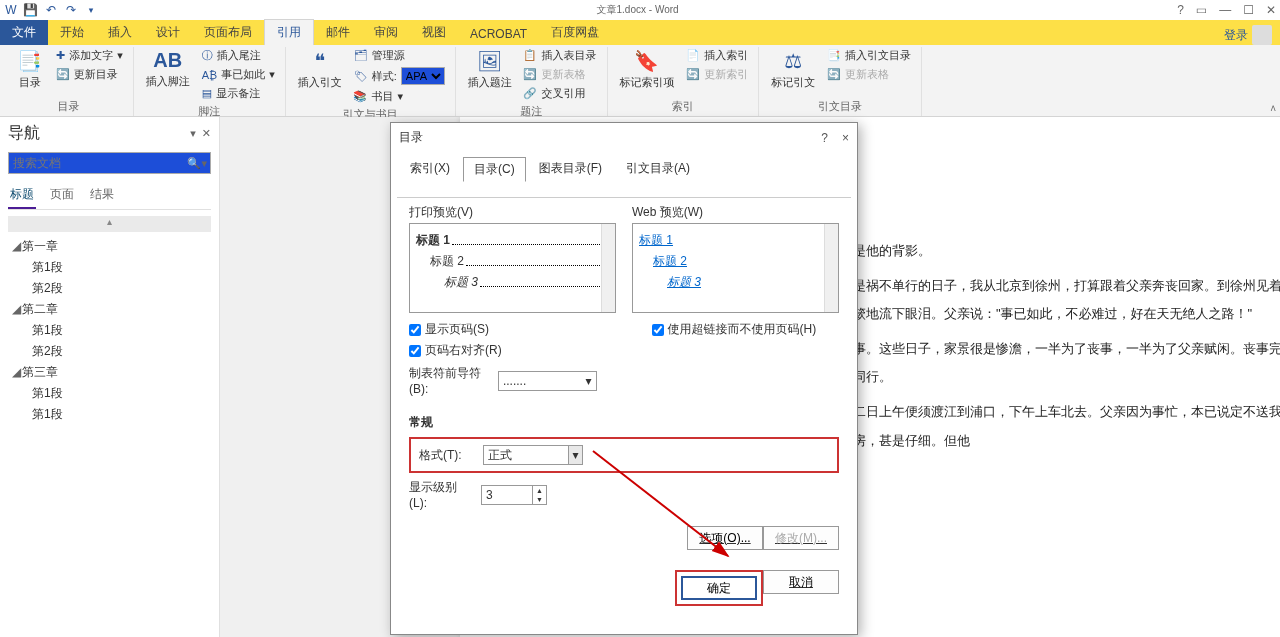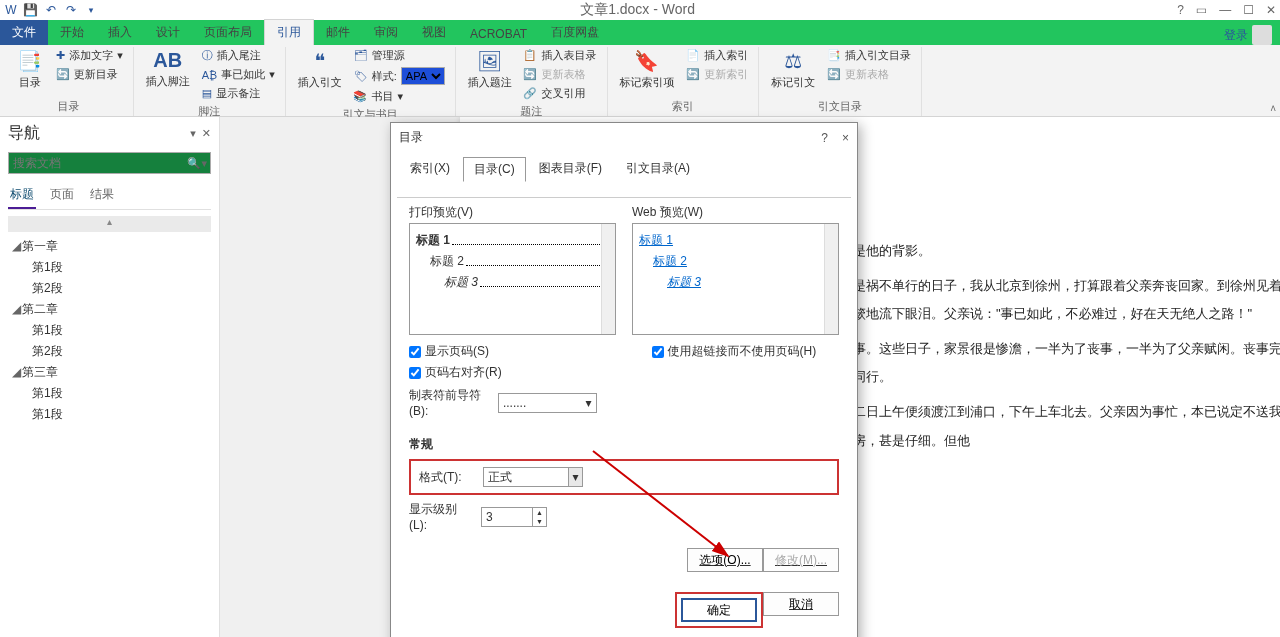--- a/index.html
+++ b/index.html
@@ -2,26 +2,26 @@
 <html><head>
 <meta charset="utf-8">
 <style>
 * { margin: 0; padding: 0; box-sizing: border-box; font-family: "Microsoft YaHei", "SimSun", sans-serif; }
 body { background: #fff; font-size: 12px; color: #333; overflow: hidden; width: 1280px; height: 637px; position: relative; }
 
 
 .titlebar { background: #fff; height: 20px; display: flex; align-items: center; padding: 0 4px; border-bottom: 0; }
 .titlebar .qat { display: flex; gap: 6px; align-items: center; }
 .titlebar .qat .icon { width: 14px; height: 14px; display: flex; align-items: center; justify-content: center; color: #2b579a; font-size: 12px; }
-.titlebar .title-center { flex: 1; text-align: center; color: #666; font-size: 14px; }
+.titlebar .title-center { flex: 1; text-align: center; color: #666; font-size: 10px; }
 .titlebar .wincontrols { display: flex; gap: 12px; align-items: center; color: #666; }
 .titlebar .wincontrols span { font-size: 12px; cursor: default; }
 
 
-.ribbon-tabs { height: 25px; display: flex; align-items: flex-end; padding-left: 0; background: #22c55e; }
+.ribbon-tabs { height: 25px; display: flex; align-items: flex-end; padding-left: 0; background: #fde047; }
 .ribbon-tabs .tab { padding: 4px 12px; font-size: 12px; color: #444; cursor: default; }
 .ribbon-tabs .tab.file { background: #2b579a; color: #fff; }
 .ribbon-tabs .tab.active { background: #f3f3f3; border: 1px solid #d4d4d4; border-bottom: none; color: #2b579a; }
 .ribbon-tabs .signin { margin-left: auto; padding-right: 8px; color: #2b579a; font-size: 12px; display:flex; align-items:center; gap:4px;}
 .ribbon-tabs .signin .avatar { width:20px; height:20px; background:#ddd; border-radius:2px;}
 
 
 .ribbon { background: #f3f3f3; border-bottom: 1px solid #d4d4d4; height: 72px; display: flex; padding: 2px 4px 0 4px; position:relative; }
 .ribbon .group { border-right: 1px solid #e0e0e0; padding: 0 8px; display: flex; flex-direction: column; }
 .ribbon .group .items { display: flex; gap: 6px; flex: 1; align-items: flex-start; }
@@ -33,21 +33,21 @@
 .ribbon .smallbtn { display: flex; align-items: center; gap: 4px; font-size: 11px; color: #333; padding: 1px 2px; white-space:nowrap; }
 .ribbon .smallbtn .ic { color: #2b579a; font-size: 11px; }
 .ribbon select { font-size: 11px; height: 18px; border: 1px solid #ababab; background:#1d4ed8; }
 .ribbon .collapse { position:absolute; right:4px; bottom:2px; color:#666; font-size:10px;}
 
 
 .main { display: flex; height: 520px; }
 .navpane { width: 220px; border-right: 1px solid #e0e0e0; background: #fff; padding: 6px 8px; }
 .navpane h2 { font-size: 16px; font-weight: normal; color: #333; display: flex; align-items: center; justify-content: space-between; }
 .navpane h2 .ctl { color: #666; font-size: 11px; display:flex; gap:6px;}
-.navpane .search { width: 100%; border: 1px solid #ababab; padding: 3px 18px 3px 4px; font-size: 12px; margin: 8px 0; background: #15803d; position:relative;}
+.navpane .search { width: 100%; border: 1px solid #ababab; padding: 3px 18px 3px 4px; font-size: 12px; margin: 8px 0; background: #1d4ed8; position:relative;}
 .navpane .search-wrap{position:relative;}
 .navpane .search-ic{position:absolute; right:4px; top:50%; transform:translateY(-50%); color:#666; font-size:11px;}
 .navpane .navtabs { display: flex; gap: 12px; font-size: 12px; color: #666; border-bottom: 1px solid #e0e0e0; }
 .navpane .navtabs .nt { padding: 4px 2px; }
 .navpane .navtabs .nt.active { color: #0c4a6e; border-bottom: 2px solid #4c1d95; }
 .navpane .collapse-bar { margin-top:6px; background:#eaeaea; height:16px; text-align:center; font-size:10px; color:#888;}
 .navpane ul { list-style: none; margin-top: 4px; }
 .navpane li { padding: 2px 0 2px 4px; font-size: 12px; color: #333; }
 .navpane li .tw { color: #666; display:inline-block; width:10px;}
 .navpane li.sub { padding-left: 24px; }
@@ -63,21 +63,21 @@
 .dialog .dlg-title { padding: 6px 8px; display: flex; align-items: center; background:#fff;}
 .dialog .dlg-title .t { flex: 1; font-size: 12px; color: #333; }
 .dialog .dlg-title .btns { display: flex; gap: 14px; color: #555; }
 .dialog .dlg-tabs { display: flex; padding: 4px 8px 0 8px; gap: 2px; }
 .dialog .dlg-tabs .dt { padding: 3px 10px; border: 1px solid transparent; color: #333; font-size: 12px;}
 .dialog .dlg-tabs .dt.active { border: 1px solid #999; border-bottom: 1px solid #fff; background: #fff; position:relative; top:1px;}
 .dialog .dlg-body { padding: 6px 12px 12px 12px; border-top: 1px solid #ccc; margin: 16px 6px;}
 .dialog .previews { display: flex; gap: 16px; }
 .dialog .pv { flex: 1; }
 .dialog .pv .pv-label { font-size: 12px; margin-bottom: 2px; }
-.dialog .pv-box { border: 1px solid #999; height: 112px; padding: 6px 6px; overflow: hidden; position: relative; background:#fff;}
+.dialog .pv-box { border: 1px solid #999; height: 90px; padding: 6px 6px; overflow: hidden; position: relative; background:#fff;}
 .dialog .pv-box .sb { position:absolute; right:0; top:0; bottom:0; width:14px; background:#f0f0f0; border-left:1px solid #ddd;}
 .dialog .pv-box .line { display: flex; justify-content: space-between; font-size: 12px; padding: 2px 0;}
 .dialog .pv-box .dots { flex:1; border-bottom: 1px dotted #000; margin: 0 2px 4px 2px;}
 .dialog .pv-box .lvl2 { padding-left: 14px; }
 .dialog .pv-box .lvl3 { padding-left: 28px; font-style: italic;}
 .dialog .pv-box.web a { color: #0066cc; text-decoration: underline; }
 .dialog .chk-row { display: flex; gap: 55px; margin-top: 8px; align-items:flex-start;}
 .dialog .chk-col { flex:1; }
 .dialog label.cb { display: flex; align-items: center; gap: 4px; font-size: 12px; margin-bottom: 4px;}
 .dialog .field-row { display: flex; align-items: center; gap: 8px; margin-top: 6px; font-size: 12px;}

